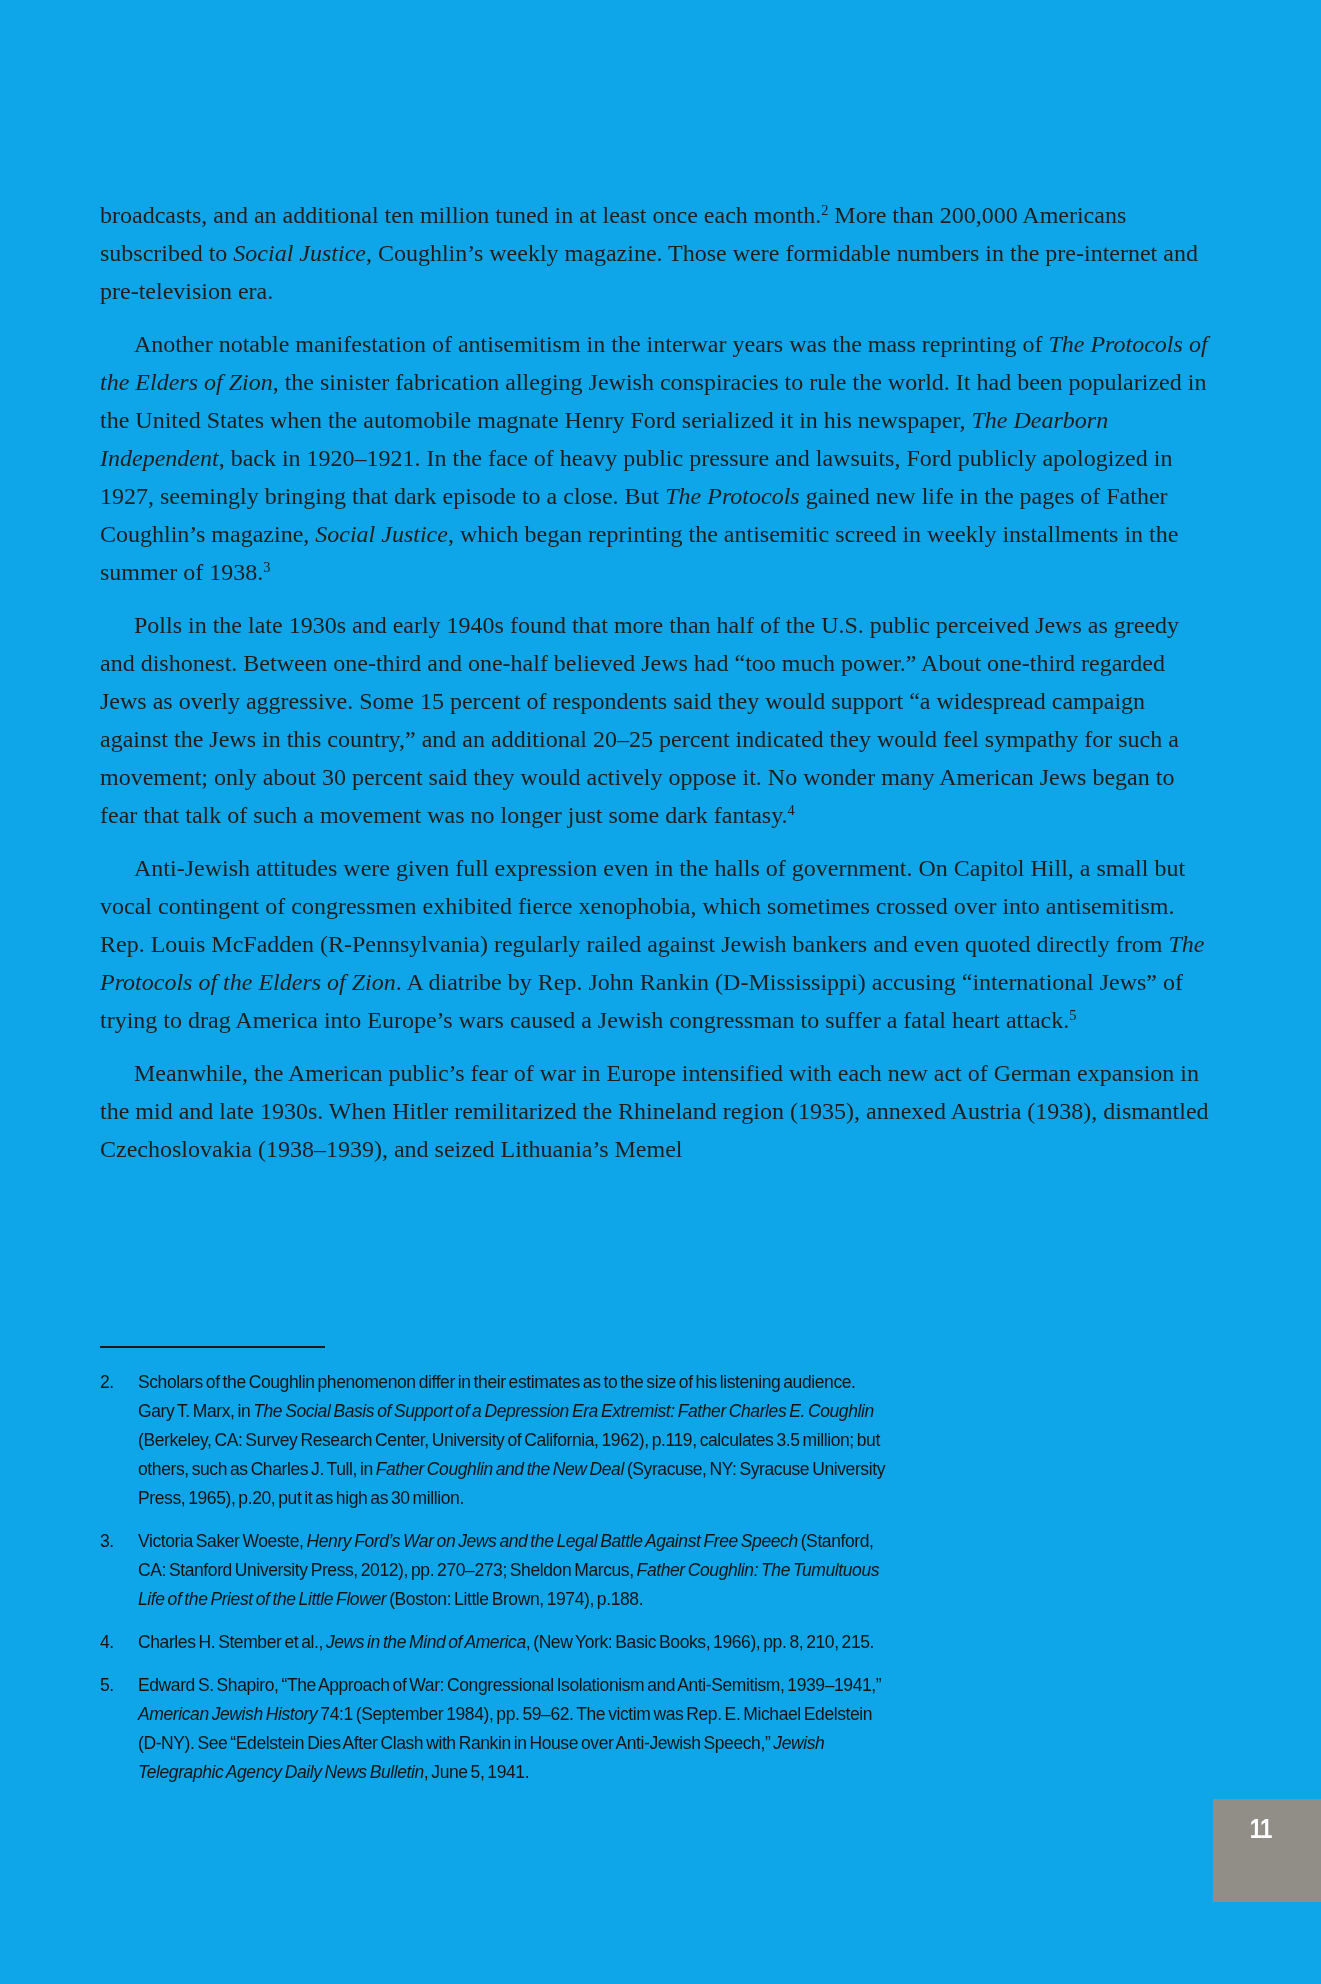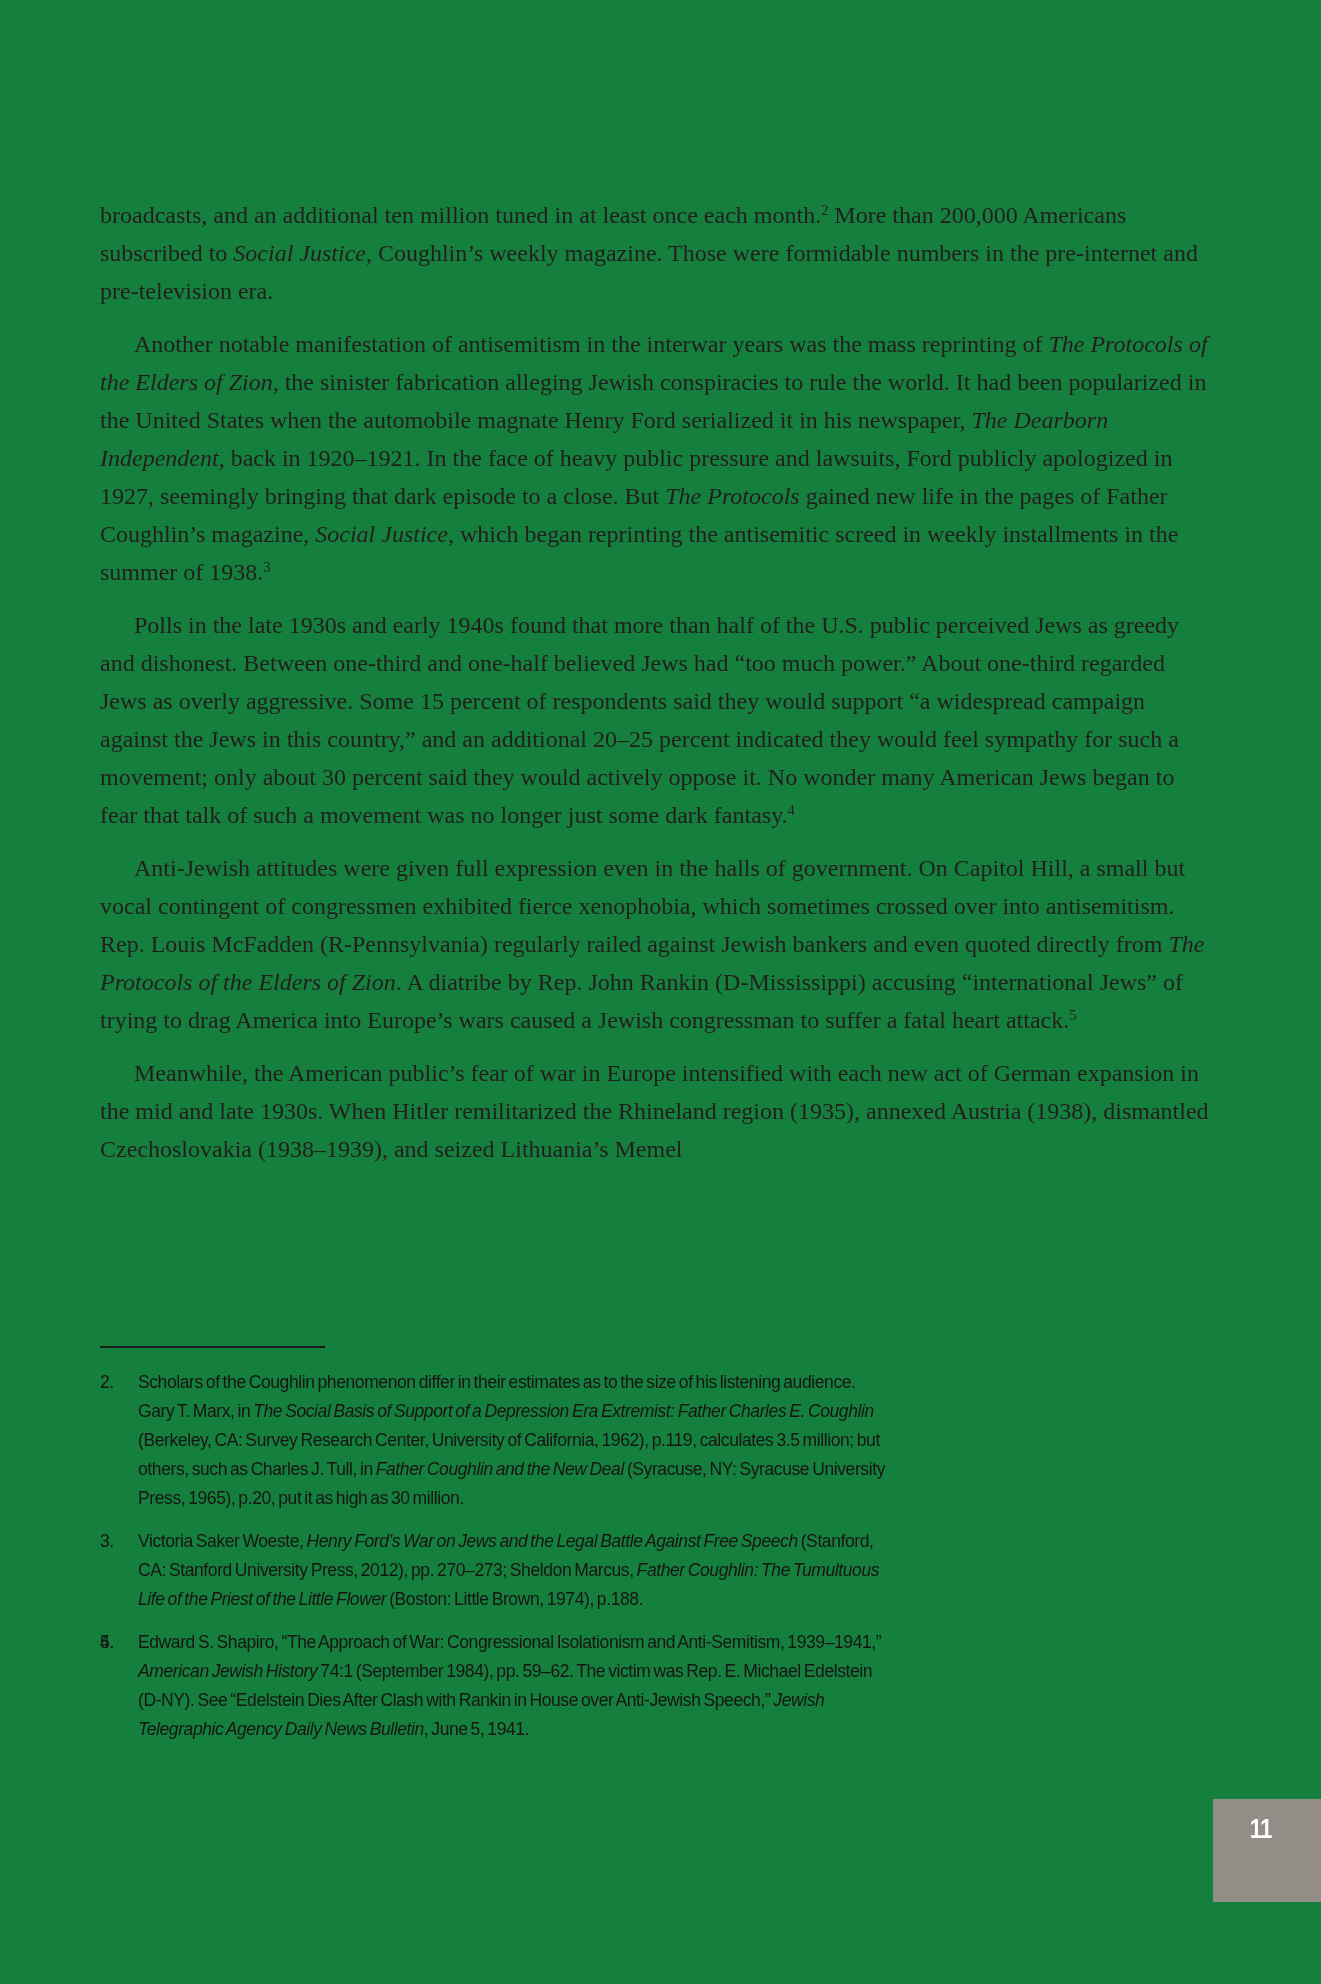--- a/index.html
+++ b/index.html
@@ -1,20 +1,20 @@
 <!DOCTYPE html>
 <html><head>
 <meta charset="utf-8">
 <style>
   html,body{margin:0;padding:0;background:#ffffff;}
   .page{
     position:relative;
     width:1321px;
     height:1984px;
-    background:#15803d;
+    background:#0ea5e9;
     overflow:hidden;
     font-family:"Liberation Serif", serif;
   }
   
   .body-text{
     position:absolute;
     left:100px;
     top:196px;
     width:1112px;
     font-size:24px;
@@ -101,21 +101,21 @@
       <p><span>Polls in the late 1930s and early 1940s found that more than half of the U.S. public perceived Jews as greedy and dishonest. Between one-third and one-half believed Jews had “too much power.” About one-third regarded Jews as overly aggressive. Some 15 percent of respondents said they would support “a widespread campaign against the Jews in this country,” and an additional 20–25 percent indicated they would feel sympathy for such a movement; only about 30 percent said they would actively oppose it. No wonder many American Jews began to fear that talk of such a movement was no longer just some dark fantasy.</span><sup>4</sup></p>
       <p><span>Anti-Jewish attitudes were given full expression even in the halls of government. On Capitol Hill, a small but vocal contingent of congressmen exhibited fierce xenophobia, which sometimes crossed over into antisemitism. Rep. Louis McFadden (R-Pennsylvania) regularly railed against Jewish bankers and even quoted directly from </span><em>The Protocols of the Elders of Zion</em><span>. A diatribe by Rep. John Rankin (D-Mississippi) accusing “international Jews” of trying to drag America into Europe’s wars caused a Jewish congressman to suffer a fatal heart attack.</span><sup>5</sup></p>
       <p><span>Meanwhile, the American public’s fear of war in Europe intensified with each new act of German expansion in the mid and late 1930s. When Hitler remilitarized the Rhineland region (1935), annexed Austria (1938), dismantled Czechoslovakia (1938–1939), and seized Lithuania’s Memel</span></p>
     </main>
 
   <div class="fn-rule"></div>
 
   <section class="footnotes">
       <div class="fn"><span class="fn-num">2.</span><span><span>Scholars of the Coughlin phenomenon differ in their estimates as to the size of his listening audience. Gary T. Marx, in </span><em>The Social Basis of Support of a Depression Era Extremist: Father Charles E. Coughlin</em><span> (Berkeley, CA: Survey Research Center, University of California, 1962), p.119, calculates 3.5 million; but others, such as Charles J. Tull, in </span><em>Father Coughlin and the New Deal</em><span> (Syracuse, NY: Syracuse University Press, 1965), p.20, put it as high as 30 million.</span></span></div>
       <div class="fn"><span class="fn-num">3.</span><span><span>Victoria Saker Woeste, </span><em>Henry Ford’s War on Jews and the Legal Battle Against Free Speech</em><span> (Stanford, CA: Stanford University Press, 2012), pp. 270–273; Sheldon Marcus, </span><em>Father Coughlin: The Tumultuous Life of the Priest of the Little Flower</em><span> (Boston: Little Brown, 1974), p.188.</span></span></div>
-      <div class="fn"><span class="fn-num">4.</span></div>
+      <div class="fn"><span class="fn-num">4.</span><span><span>Charles H. Stember et al., </span><em>Jews in the Mind of America</em><span>, (New York: Basic Books, 1966), pp. 8, 210, 215.</span></span></div>
       <div class="fn"><span class="fn-num">5.</span><span><span>Edward S. Shapiro, “The Approach of War: Congressional Isolationism and Anti-Semitism, 1939–1941,” </span><em>American Jewish History</em><span> 74:1 (September 1984), pp. 59–62. The victim was Rep. E. Michael Edelstein (D-NY). See “Edelstein Dies After Clash with Rankin in House over Anti-Jewish Speech,” </span><em>Jewish Telegraphic Agency Daily News Bulletin</em><span>, June 5, 1941.</span></span></div>
     </section>
 
   <div class="page-badge" style="background: rgb(145, 142, 136);">
     <span>11</span>
   </div>
 
 </div>
 
 </body></html>

